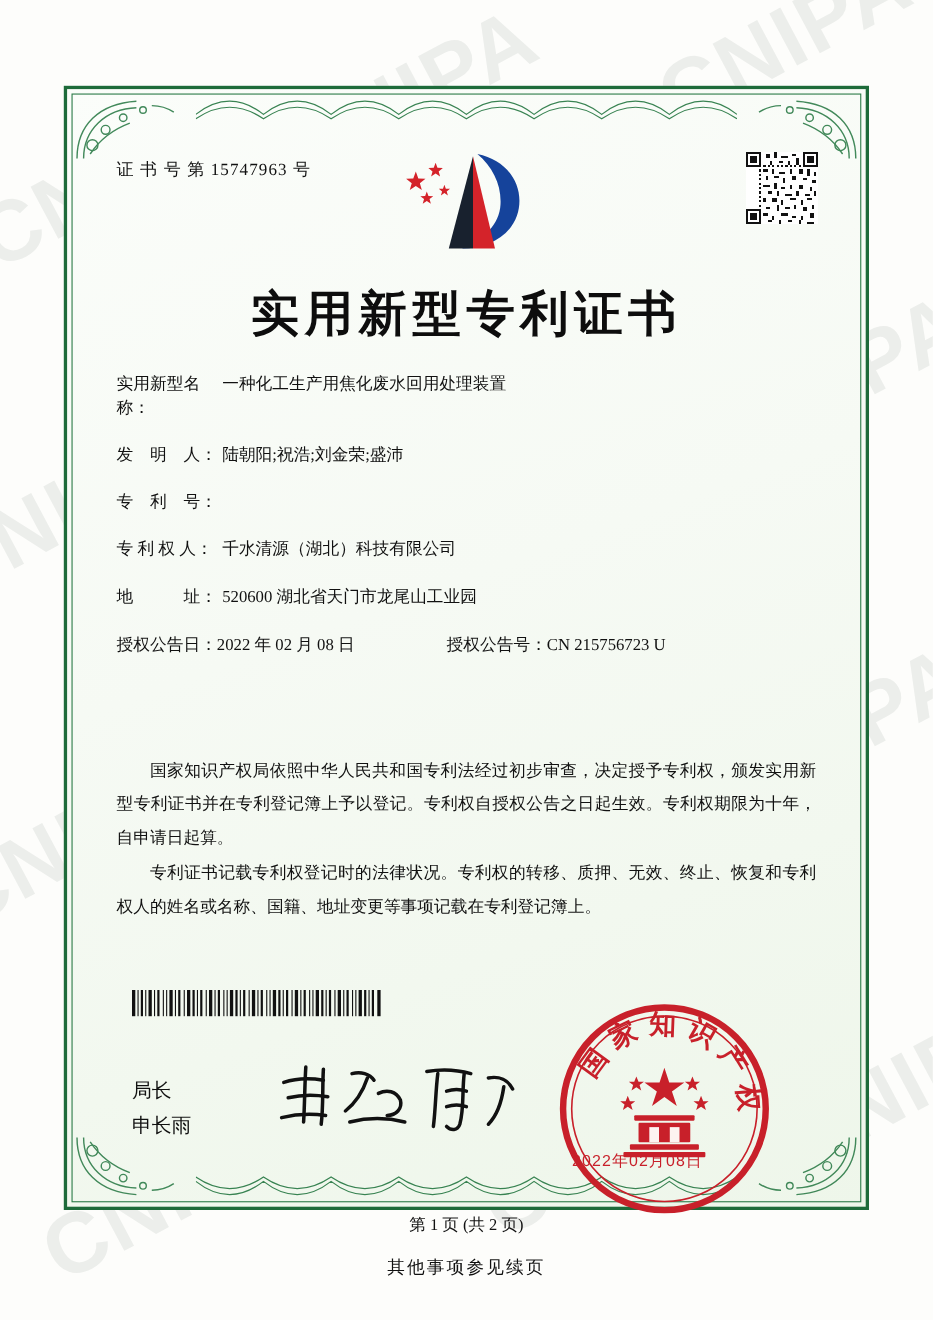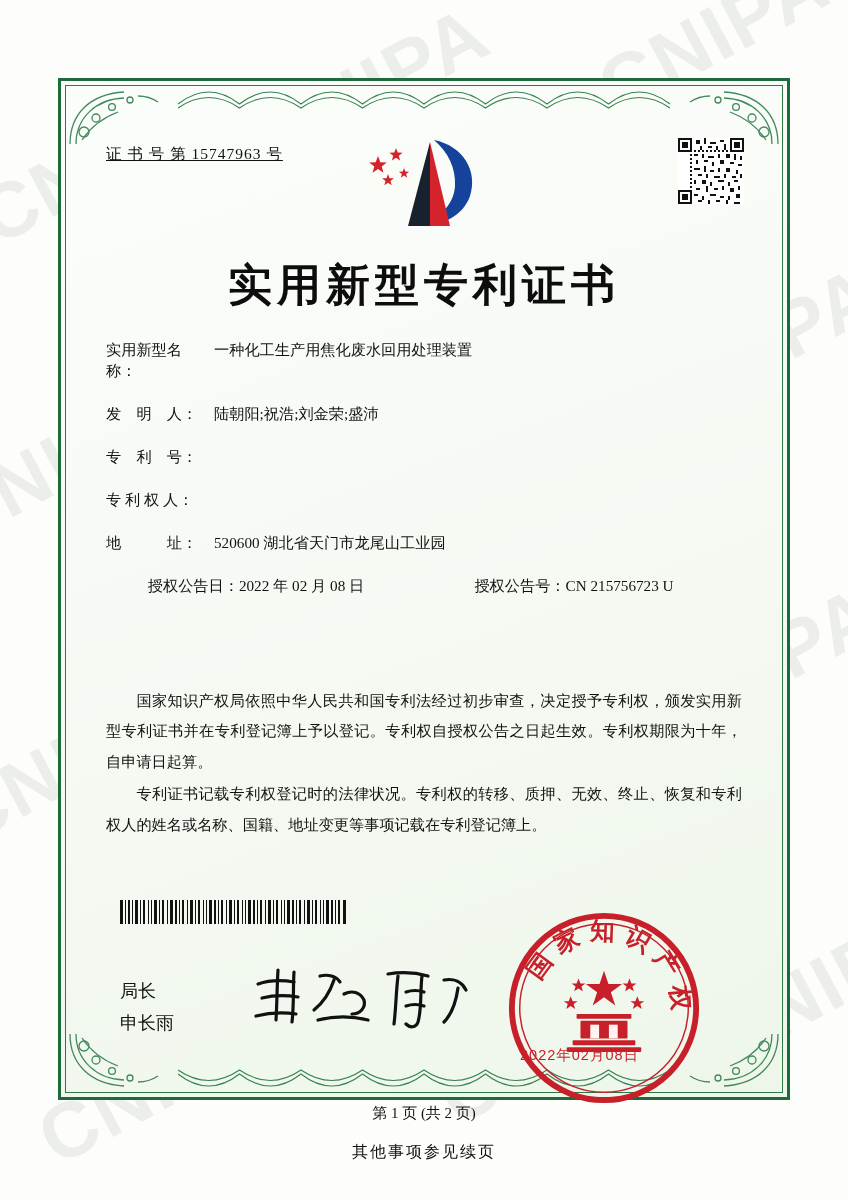--- a/index.html
+++ b/index.html
@@ -51,21 +51,21 @@
     position:absolute;left:120px;right:120px;bottom:6px;height:26px;color:#2f7d4a;opacity:.95;
     transform:scaleY(-1);
   }
   .top-scroll svg,.bottom-scroll svg{width:100%;height:100%;display:block;}
 
   
   .content{position:absolute;inset:0;z-index:3;}
 
   .cert-no{
     position:absolute;left:48px;top:66px;
-    font-size:15.5px;color:#111;letter-spacing:1px;text-decoration:underline;
+    font-size:15.5px;color:#111;letter-spacing:1px;
   }
 
   .qr{
     position:absolute;right:46px;top:60px;width:66px;height:66px;
   }
 
   .logo{
     position:absolute;left:50%;top:56px;transform:translateX(-50%);
     width:120px;height:100px;
   }
@@ -74,27 +74,27 @@
     position:absolute;left:0;right:0;top:178px;text-align:center;
     font-size:44px;font-weight:bold;letter-spacing:5px;color:#0d0d0d;
     font-family:"Liberation Serif","DejaVu Serif",serif;
   }
 
   .fields{
     position:absolute;left:48px;right:48px;top:262px;
   }
   .frow{
     display:flex;align-items:flex-start;
-    font-size:15.2px;color:#111;margin-bottom:22.5px;line-height:1.35;gap:12px;
+    font-size:15.2px;color:#111;margin-bottom:22.5px;line-height:1.35;
   }
   .flabel{
     width:96px;flex:0 0 96px;letter-spacing:0px;
   }
   .fval{flex:1;}
-  .pub-row{display:flex;font-size:15.2px;color:#111;margin-bottom:20px;text-align:center;}
+  .pub-row{display:flex;font-size:15.2px;color:#111;margin-bottom:20px;}
   .pub-a{width:300px;flex:0 0 300px;}
   .pub-b{flex:1;}
 
   .para{
     position:absolute;left:48px;right:48px;top:608px;
     font-size:15.2px;line-height:2.0;color:#111;text-align:justify;
   }
   .para p{margin:0 0 2px 0;text-indent:2em;}
 
   
@@ -345,20 +345,21 @@
       </div>
       <div class="frow">
         <div class="flabel">发　明　人：</div>
         <div class="fval">陆朝阳;祝浩;刘金荣;盛沛</div>
       </div>
       <div class="frow">
         <div class="flabel">专　利　号：</div>
       </div>
       <div class="frow">
         <div class="flabel">专 利 权 人：</div>
+        <div class="fval">千水清源（湖北）科技有限公司</div>
       </div>
       <div class="frow">
         <div class="flabel">地　　　址：</div>
         <div class="fval">520600 湖北省天门市龙尾山工业园</div>
       </div>
       <div class="pub-row">
         <div class="pub-a">
           <span>授权公告日：</span><span>2022 年 02 月 08 日</span>
         </div>
         <div class="pub-b">

